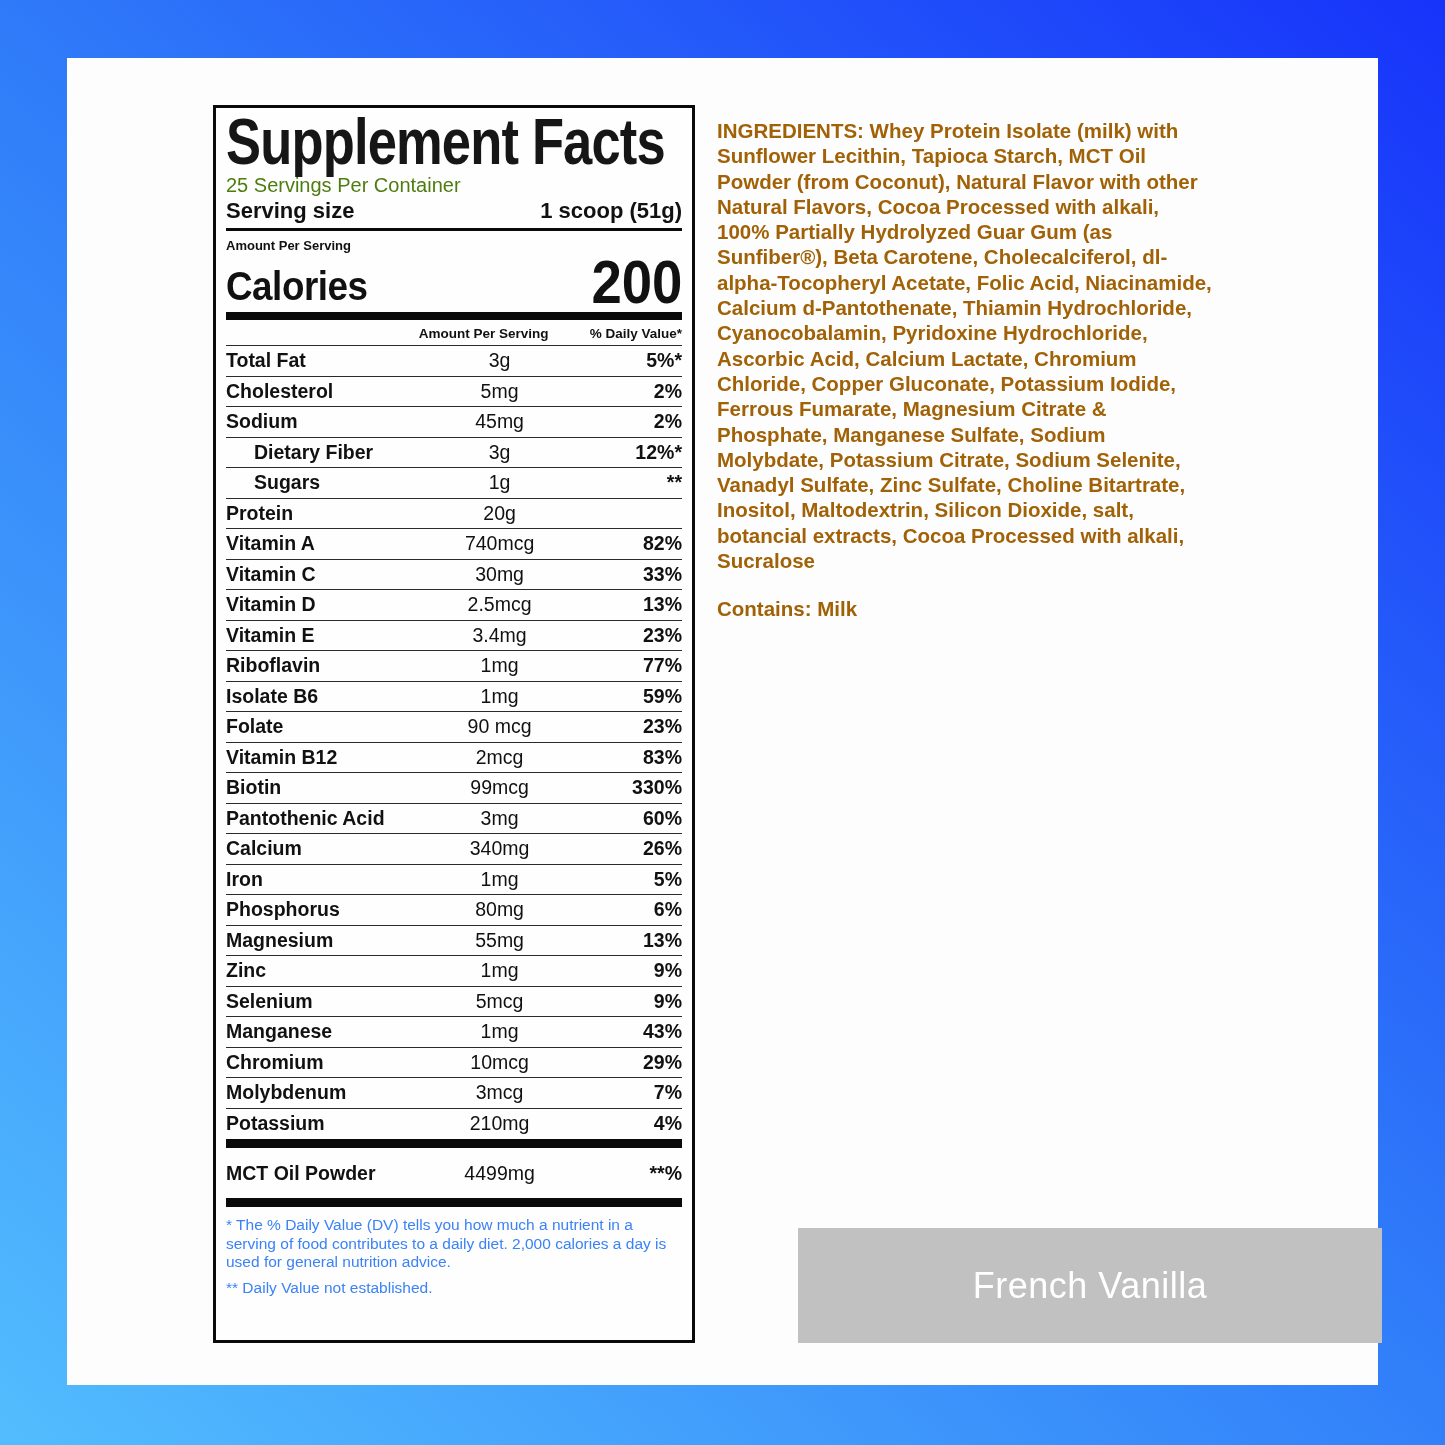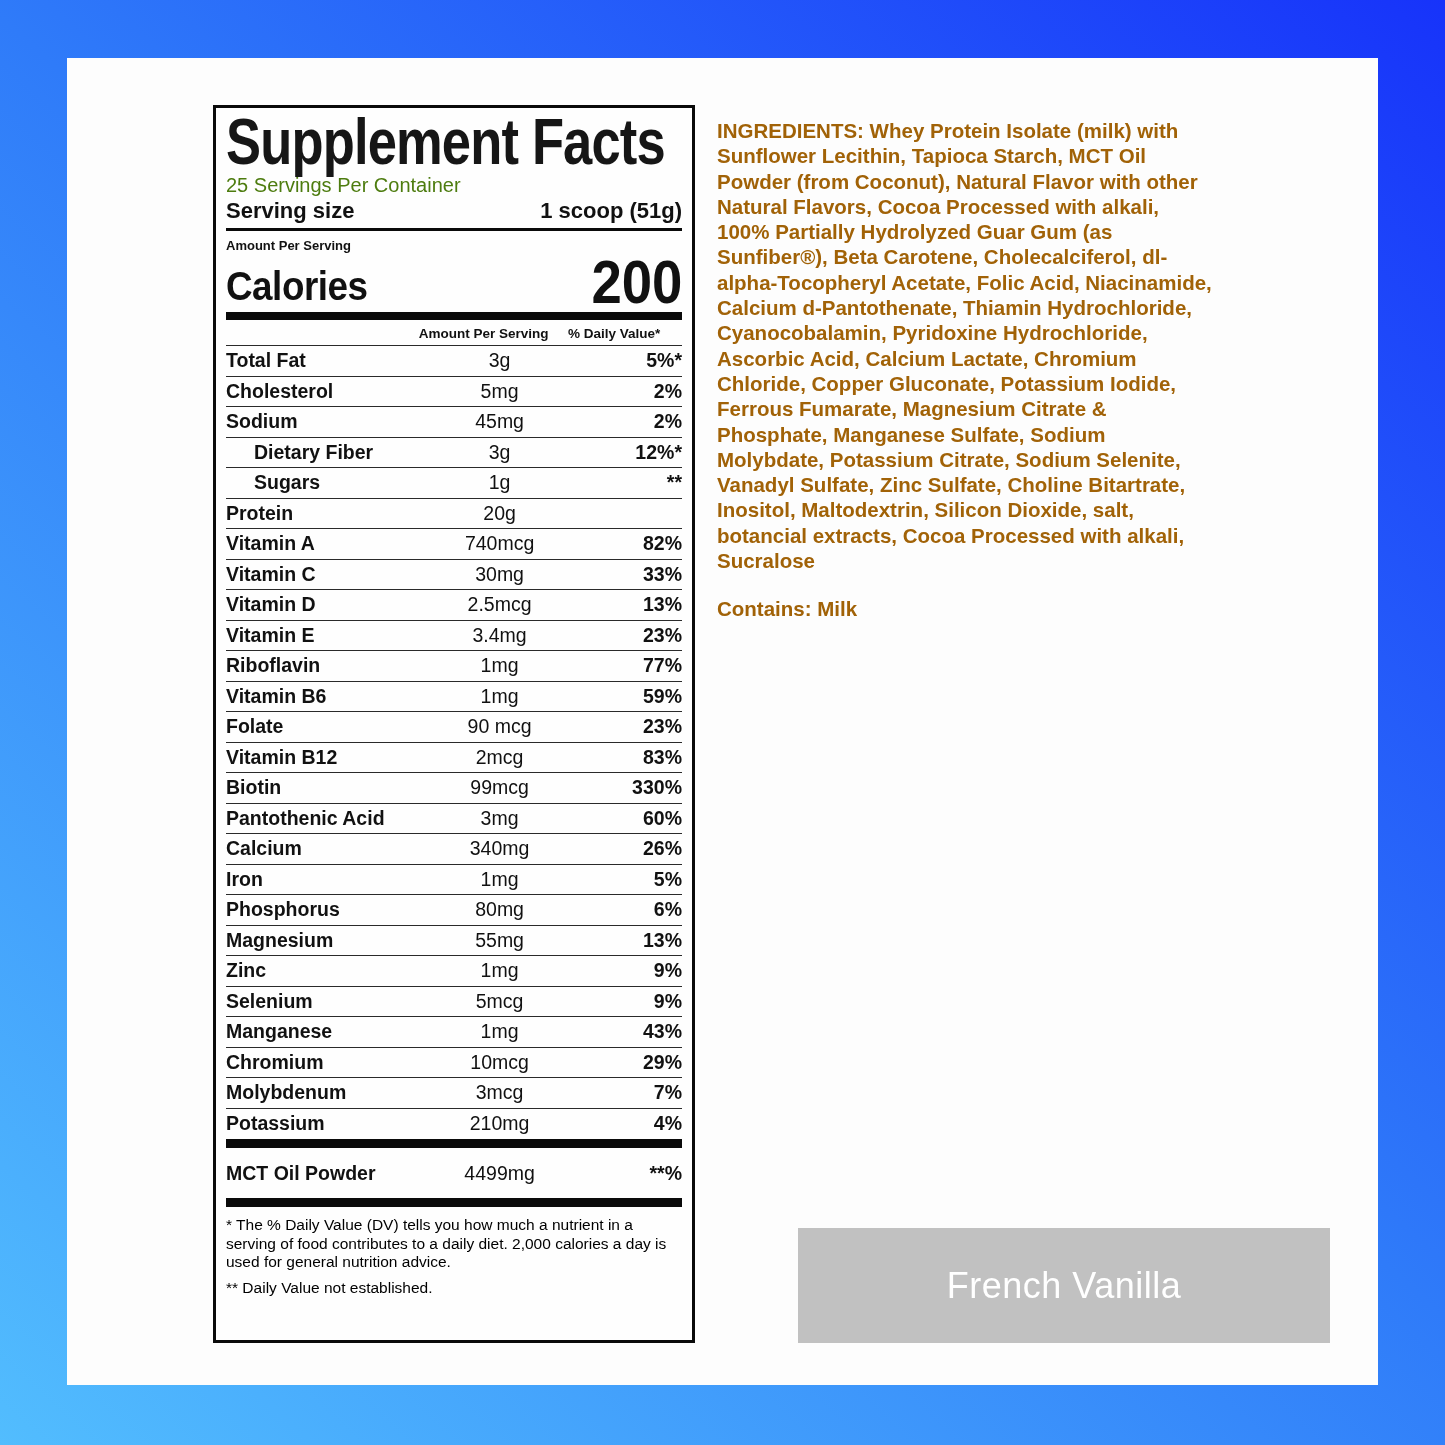--- a/index.html
+++ b/index.html
@@ -34,42 +34,42 @@
   .sf-cal-row { display:flex; justify-content:space-between; align-items:flex-end; height:56px; }
   .sf-cal { font-size:40px; font-weight:800; letter-spacing:-0.5px; transform:scaleX(0.92); transform-origin:left bottom; }
   .sf-cal-val { font-size:62px; font-weight:800; line-height:54px; transform:scaleX(0.88); transform-origin:right bottom; }
   .bar-thick { height:8px; background:#0a0a0a; margin-top:3px; }
   .bar-xthick { height:9px; background:#0a0a0a; }
   .sf-colhead {
     display:grid; grid-template-columns:38% 37% 25%; align-items:center;
     font-size:13.5px; font-weight:bold; padding:6px 0 4px 0;
   }
   .sf-colhead .h-amt { text-align:center; white-space:nowrap; }
-  .sf-colhead .h-dv  {  white-space:nowrap; }
+  .sf-colhead .h-dv  { text-align:right;  white-space:nowrap; }
   .rows { border-top:1.5px solid #2a2a2a; }
   .sf-row {
     display:grid; grid-template-columns:45% 30% 25%; align-items:center;
     height:30.5px; font-size:19.5px; border-bottom:1.5px solid #2a2a2a;
   }
   .rows .sf-row:last-child { border-bottom:none; }
   .sf-row .n { font-weight:bold; white-space:nowrap; }
   .sf-row.indent .n { padding-left:28px; }
   .sf-row .a { text-align:center; white-space:nowrap; }
   .sf-row .d { text-align:right; font-weight:bold; white-space:nowrap; }
   .sf-row.mct { height:50px; border-bottom:none; }
-  .sf-foot { font-size:15.5px; line-height:18.5px; color:#000000; }
+  .sf-foot { font-size:15.5px; line-height:18.5px; color:#3b82f6; }
   .sf-foot.f1 { margin-top:9px; }
   .sf-foot.f2 { margin-top:7px; }
   
   .ing-block { position:absolute; left:650px; top:60px; width:500px; color:#a16207; }
   .ingredients { font-size:20.5px; font-weight:bold; line-height:25.3px; }
   .contains { font-size:20.5px; font-weight:bold; line-height:25.3px; margin-top:23px; }
   
   .flavor-box {
-    position:absolute; left:731px; top:1170px; width:532px; height:115px;
+    position:absolute; left:731px; top:1170px; width:584px; height:115px;
     background:#c1c1c1; display:flex; align-items:center; justify-content:center;
   }
   .flavor-box span { color:#ffffff; font-size:36px; font-weight:400; letter-spacing:0.5px; }
 </style>
 </head>
 <body>
 
 <div class="page">
   <div class="card">
 
@@ -142,21 +142,21 @@
             <span class="n">Vitamin E</span>
             <span class="a">3.4mg</span>
             <span class="d">23%</span>
           </div>
           <div class="sf-row">
             <span class="n">Riboflavin</span>
             <span class="a">1mg</span>
             <span class="d">77%</span>
           </div>
           <div class="sf-row">
-            <span class="n">Vitamin B6</span>
+            <span class="n">Isolate B6</span>
             <span class="a">1mg</span>
             <span class="d">59%</span>
           </div>
           <div class="sf-row">
             <span class="n">Folate</span>
             <span class="a">90 mcg</span>
             <span class="d">23%</span>
           </div>
           <div class="sf-row">
             <span class="n">Vitamin B12</span>

